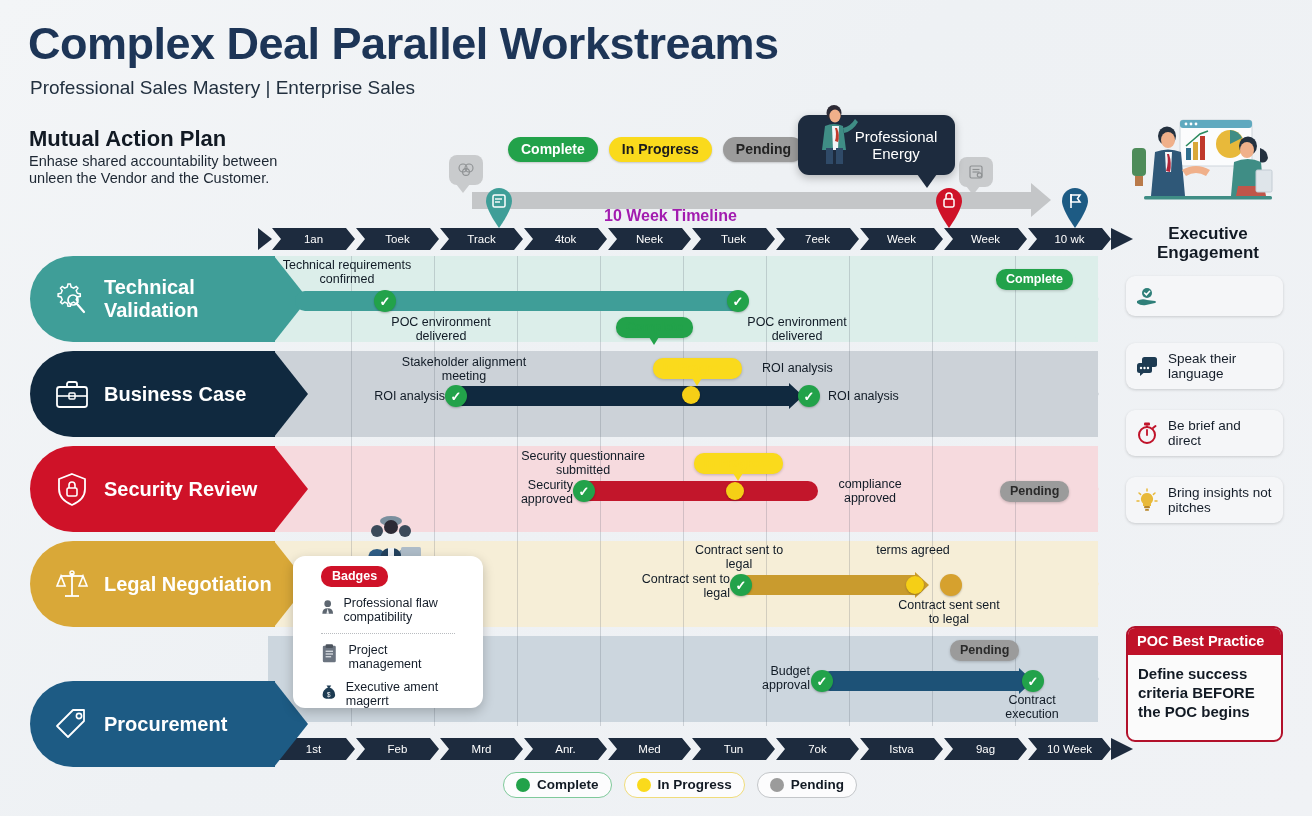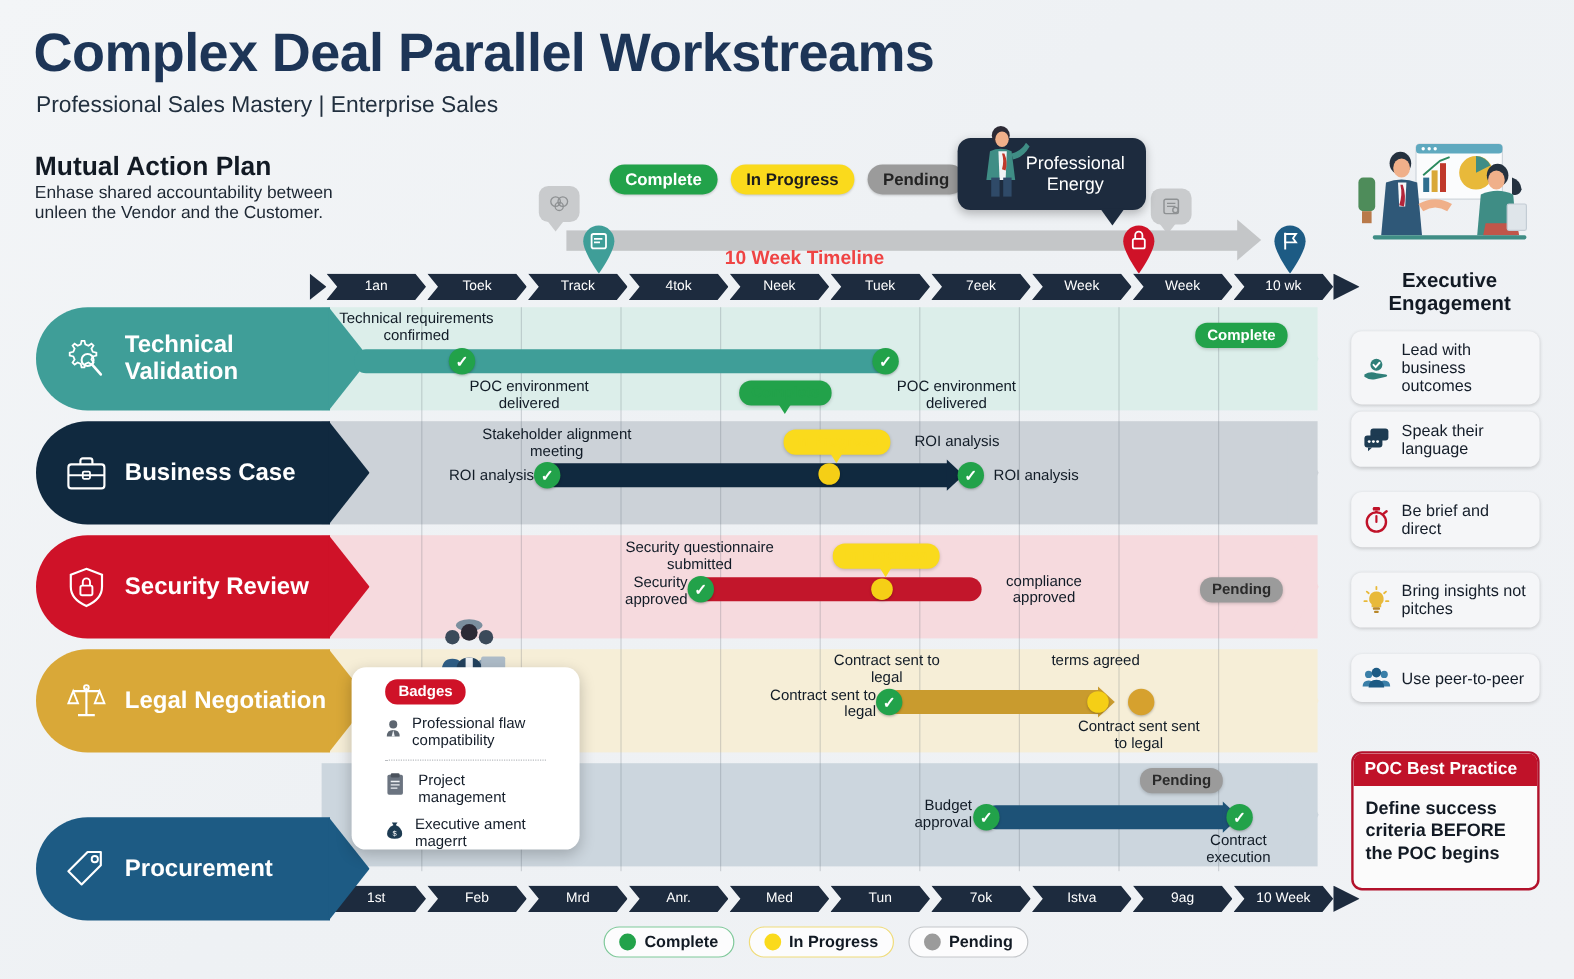--- a/index.html
+++ b/index.html
@@ -69,21 +69,21 @@
     position: absolute; left: 472px; top: 192px; width: 560px; height: 17px;
     background: #c4c6c8;
   }
   .tl-bar:after {
     content:""; position:absolute; right:-19px; top:-9px;
     border-top:17px solid transparent; border-bottom:17px solid transparent;
     border-left:20px solid #c4c6c8;
   }
   .tl-label {
     position: absolute; left: 604px; top: 207px;
-    font-size: 16px; font-weight: bold; color: #ef4444;
+    font-size: 16px; font-weight: bold; color: #a21caf;
   }
 
   
   .weekstrip { position:absolute; height:22px; display:flex; }
   .weekstrip .head {
     width: 14px; background:#1d2b3e;
     clip-path: polygon(0 0, 100% 50%, 0 100%);
   }
   .weekstrip .wk {
     background:#1d2b3e; color:#ffffff; font-size:11.5px;
@@ -531,21 +531,20 @@
   <div class="rp-title">
     <span>Executive Engagement</span>
   </div>
 
   <div class="rp-card" style="top:276px;">
     <svg class="rp-ic" viewBox="0 0 24 24">
       <circle cx="12" cy="9" r="5" fill="#2f7f79"></circle>
       <path d="M9.6 9 l1.8 1.9 3.2-3.6" fill="none" stroke="#fff" stroke-width="1.6" stroke-linecap="round"></path>
       <path d="M2 17 q5 -3 10 -1 l8 1 q2 1 0 2 l-9 2 q-5 1 -9 -2z" fill="#2f7f79"></path>
     </svg>
-    <div class="rtxt">Lead with business outcomes</div>
   </div>
   <div class="rp-card" style="top:343px;">
     <svg class="rp-ic" viewBox="0 0 24 24">
       <rect x="7" y="3" width="15" height="10" rx="2.5" fill="#1d3b52"></rect>
       <rect x="2" y="9" width="15" height="10" rx="2.5" fill="#1d3b52"></rect>
       <path d="M5 19 l0 3 3.5-3z" fill="#1d3b52"></path>
       <circle cx="6" cy="14" r="1.2" fill="#fff"></circle>
         <circle cx="9.5" cy="14" r="1.2" fill="#fff"></circle>
         <circle cx="13" cy="14" r="1.2" fill="#fff"></circle>
     </svg>
@@ -569,30 +568,19 @@
       <g stroke="#e8b93a" stroke-width="1.5" stroke-linecap="round">
         <line x1="12" y1="1" x2="12" y2="3"></line>
           <line x1="4" y1="5" x2="5.6" y2="6.4"></line>
         <line x1="20" y1="5" x2="18.4" y2="6.4"></line>
           <line x1="2" y1="13" x2="4" y2="13"></line>
           <line x1="22" y1="13" x2="20" y2="13"></line>
       </g>
     </svg>
     <div class="rtxt">Bring insights not pitches</div>
   </div>
-  <div class="rp-card" style="top:545px;">
-    <svg class="rp-ic" viewBox="0 0 24 24">
-      <circle cx="5.5" cy="9" r="3" fill="#3a7fa8"></circle>
-        <path d="M0.5 19 q0-5 5-5 t5 5z" fill="#3a7fa8"></path>
-      <circle cx="18.5" cy="9" r="3" fill="#3a7fa8"></circle>
-        <path d="M13.5 19 q0-5 5-5 t5 5z" fill="#3a7fa8"></path>
-      <circle cx="12" cy="7.5" r="4" fill="#1d5b84"></circle>
-        <path d="M5.5 20 q0-6.5 6.5-6.5 t6.5 6.5z" fill="#1d5b84"></path>
-    </svg>
-    <div class="rtxt">Use peer-to-peer</div>
-  </div>
 
   <div class="poc">
     <div class="poc-h">POC Best Practice</div>
     <div class="poc-b">Define success criteria BEFORE the POC begins</div>
   </div>
 
 </div>
 
 </body></html>

